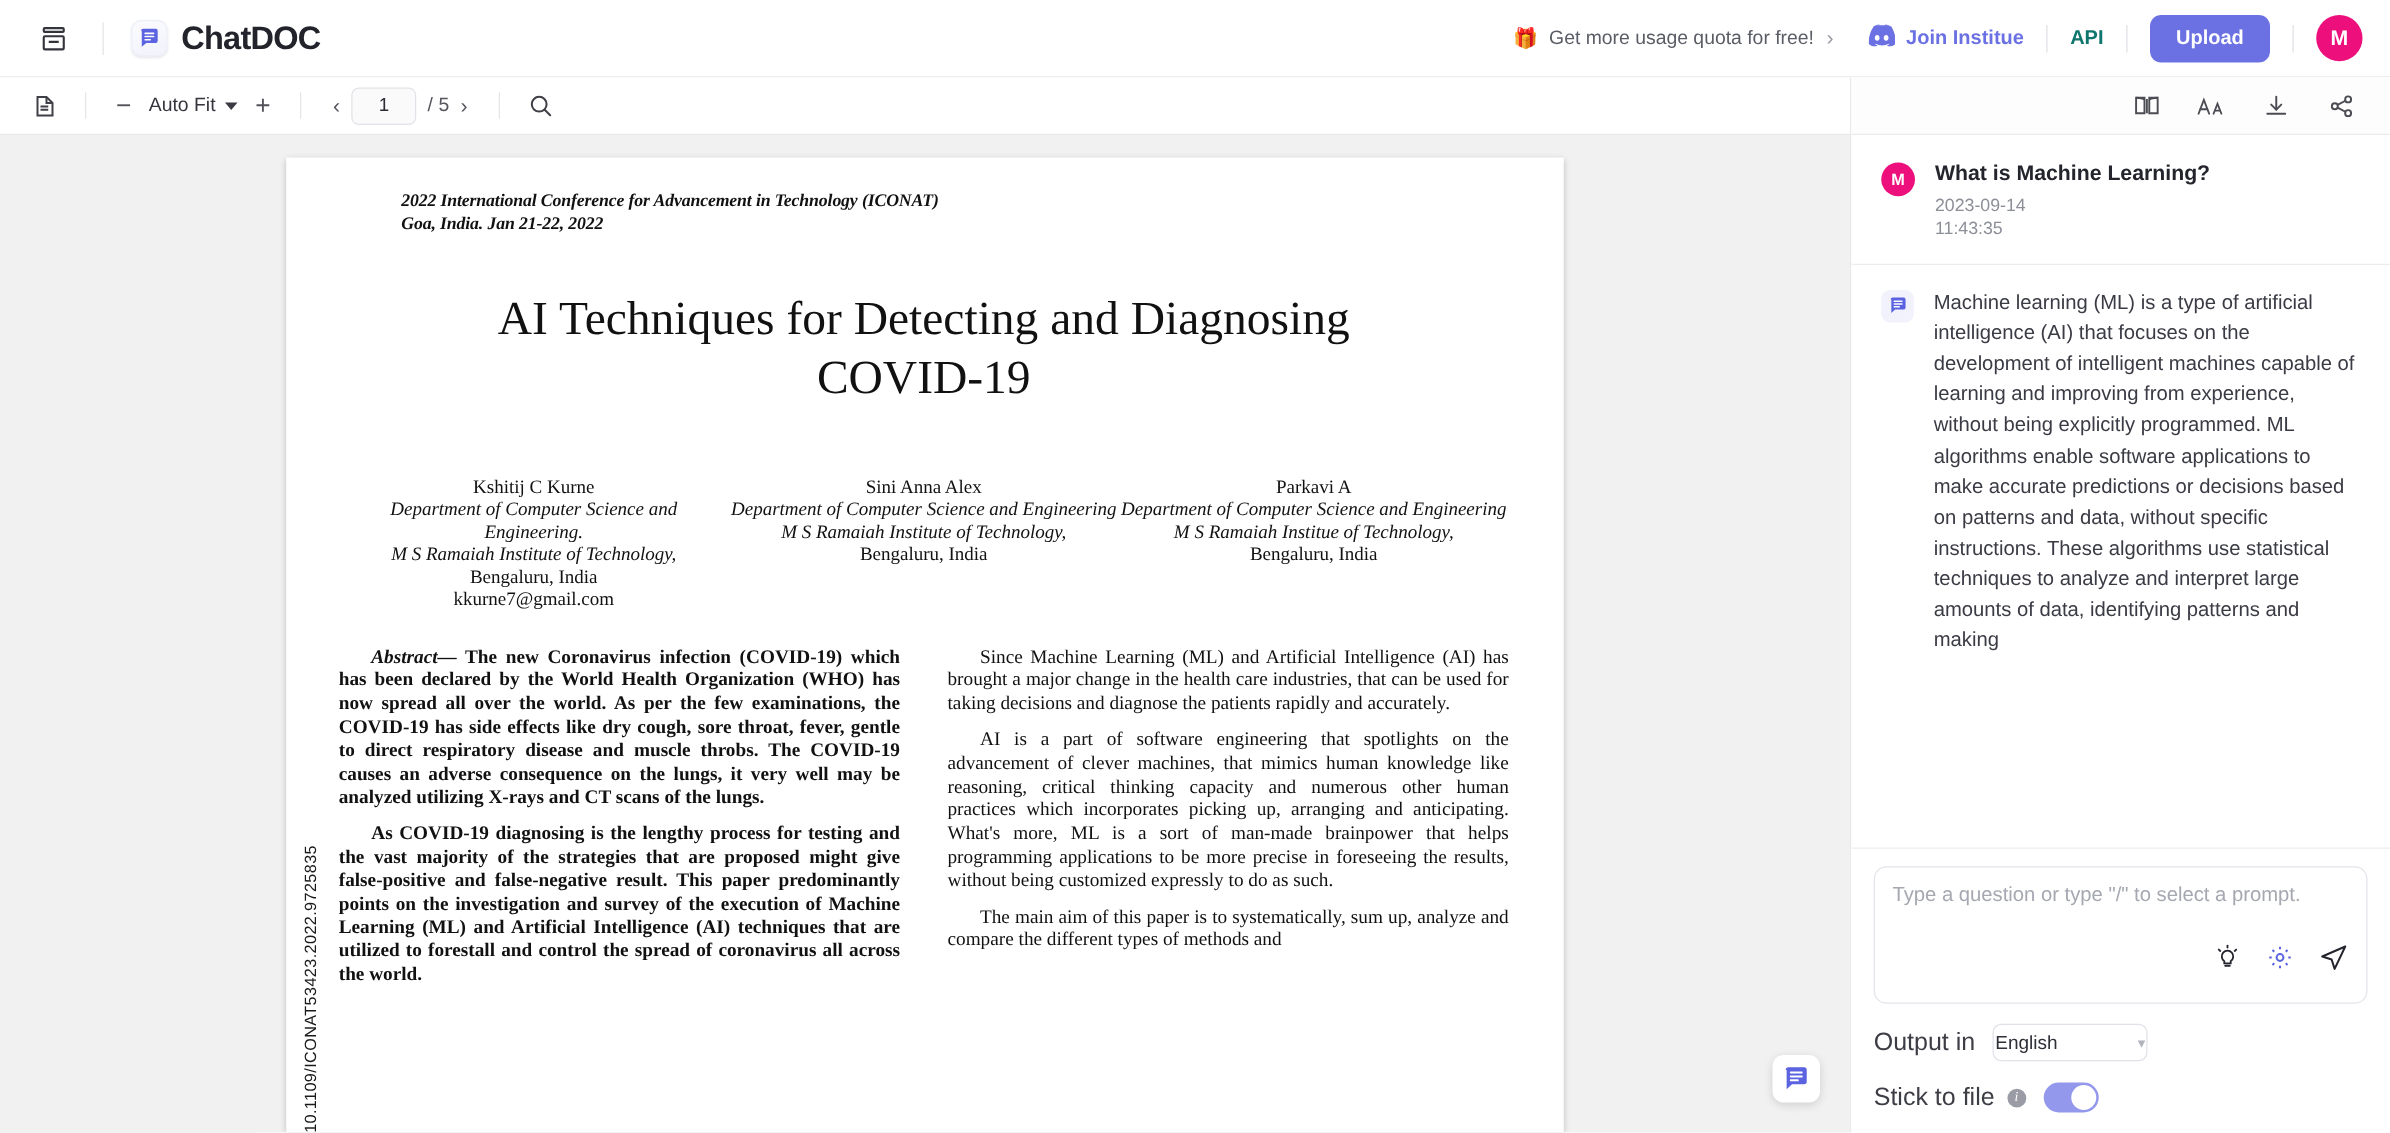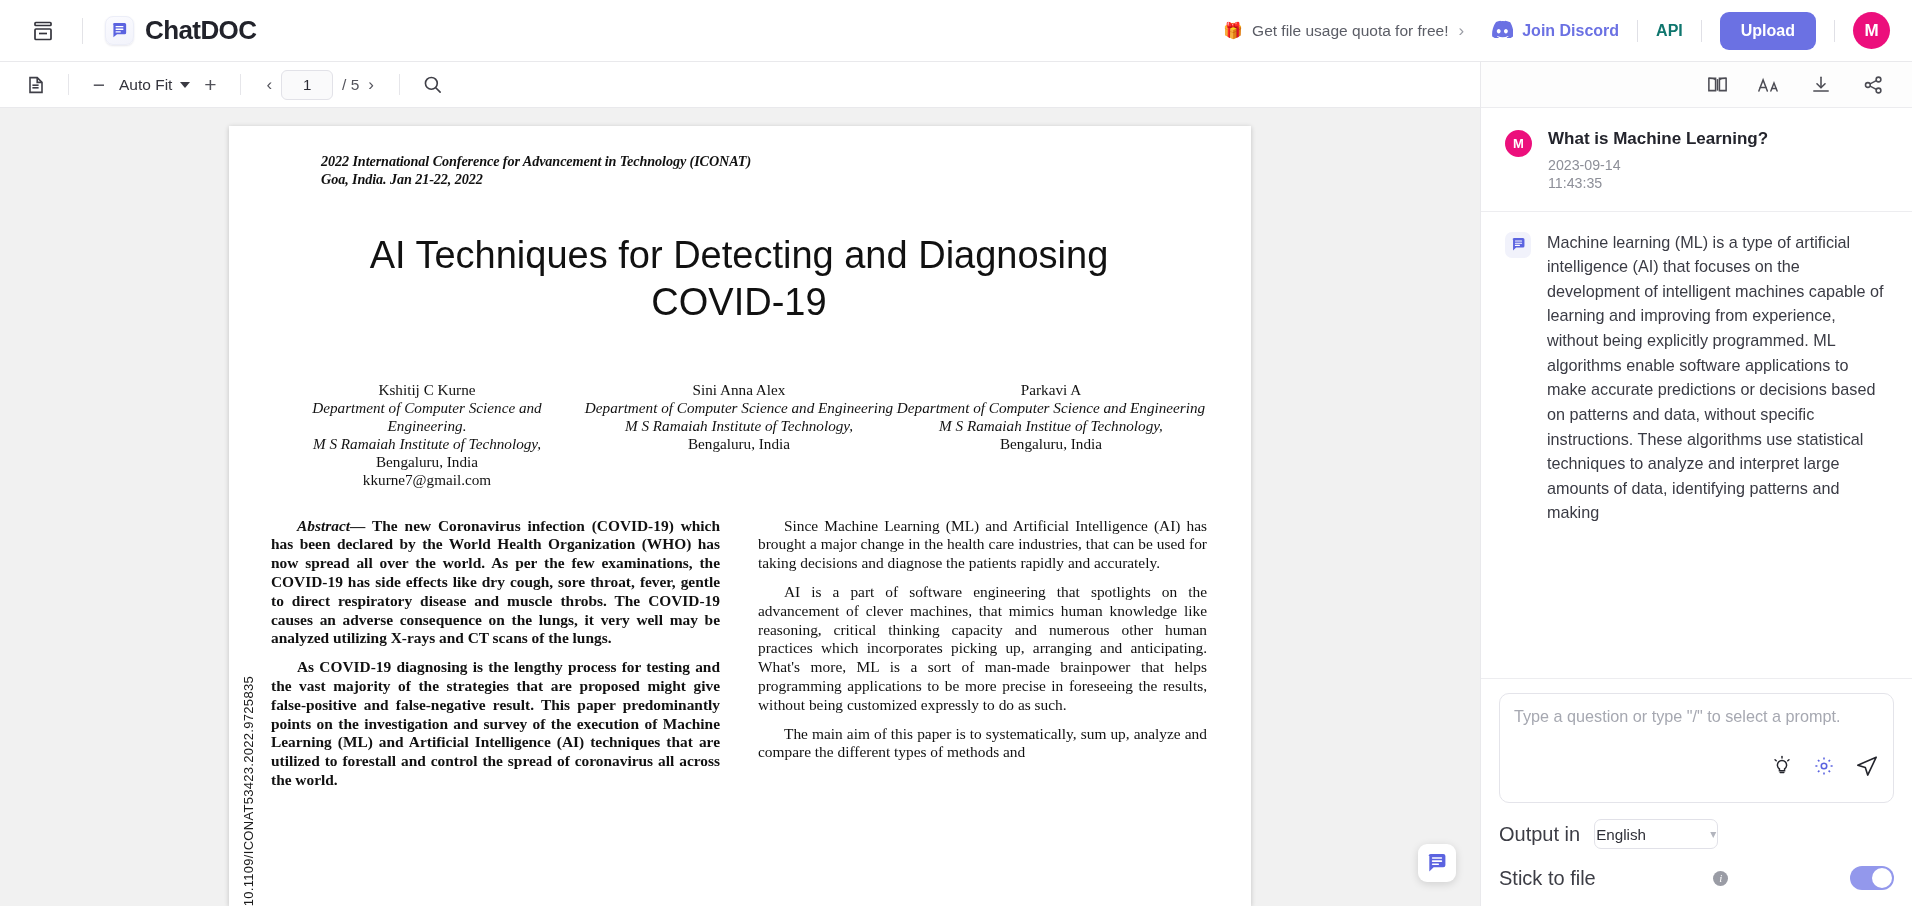--- a/index.html
+++ b/index.html
@@ -100,21 +100,21 @@
   .page {
     width: 1022px; margin-top: 18px; background: #fff;
     box-shadow: 0 1px 5px rgba(0,0,0,.20);
     padding: 26px 44px 0 42px; position: relative;
     font-family: "Liberation Serif", serif; color: #111;
   }
   .conf-line { font-size: 14.2px; font-style: italic; font-weight: bold; line-height: 1.28; letter-spacing: -0.1px; margin-left: 50px; }
   .paper-title {
     text-align: center; font-size: 38px; line-height: 1.22;
     margin: 44px auto 0; max-width: 800px; font-weight: normal;
-    font-family: Liberation Sans, sans-serif;
+    font-family: Liberation Serif, serif;
   }
   .authors { display: flex; margin-top: 56px; }
   .author { flex: 1; text-align: center; font-size: 15.2px; line-height: 1.18; }
   .author .aname { margin-bottom: 0; }
   .author .aff { font-style: italic; }
   .cols { display: flex; gap: 38px; margin-top: 28px; }
   .col { flex: 1; }
   .col p {
     text-align: justify; font-size: 15.4px; line-height: 1.22;
     text-indent: 26px; margin-bottom: 10px;
@@ -175,21 +175,21 @@
   .composer-actions { display: flex; justify-content: flex-end; align-items: center; gap: 20px; margin-top: 6px; }
   .ca-icon { cursor: pointer; display: flex; align-items: center; justify-content: center; }
   .opt-row { display: flex; align-items: center; margin-top: 16px; }
   .opt-label { font-size: 20px; color: #3c3d45; margin-right: 14px; }
   .lang-select {
     width: 124px; height: 30px; border: 1px solid #e1e1e8; border-radius: 7px;
     display: flex; align-items: center; justify-content: space-between;
     padding: 0 1px; font-size: 15.2px; color: #2e2f37; cursor: pointer; background: #fff;
   }
   .chev-sm { color: #b2b4bd; font-size: 12px; }
-  .opt-row2 { display: flex; align-items: center; margin-top: 17px; justify-content: space-between; }
+  .opt-row2 { display: flex; align-items: center; margin-top: 17px; }
   .info-dot {
     width: 15px; height: 15px; border-radius: 50%; background: #9a9ca5; color: #fff;
     font-size: 11px; display: flex; align-items: center; justify-content: center;
     margin-left: 10px; font-family: "Liberation Serif", serif; font-style: italic; cursor: pointer;
   }
   .toggle {
     width: 44px; height: 24px; border-radius: 12px; background: #9398ec;
     margin-left: 14px; position: relative; cursor: pointer;
   }
   .toggle .knob {
@@ -220,31 +220,31 @@
           <rect x="5.8" y="10.7" width="5.6" height="1.35" rx="0.6" fill="#fff"></rect>
         </svg>
       </span>
       <span class="brand-name">ChatDOC</span>
     </div>
 
     <div class="spacer"></div>
 
     <div class="quota">
       <span class="gift">🎁</span>
-      <span>Get file usage quota for free!</span>
+      <span>Get more usage quota for free!</span>
       <span class="chev-right">›</span>
     </div>
 
     <div class="discord">
       <span>
         <svg width="23" height="18" viewBox="0 0 24 18" fill="#6b71e3">
           <path d="M20.3 1.6A19 19 0 0 0 15.7.3l-.25.5a17 17 0 0 1 4.1 1.4c-3.9-1.9-8.5-1.9-12.5 0A17 17 0 0 1 11.2.8L10.9.3A19 19 0 0 0 6.3 1.6C2.7 6.8 1.8 11.8 2.3 16.7a19.2 19.2 0 0 0 5.7 2.9l1.2-1.9c-.7-.25-1.3-.56-1.9-.93.16-.12.32-.25.47-.37 3.6 1.7 7.5 1.7 11.1 0 .16.13.31.25.47.37-.6.37-1.24.68-1.9.93l1.2 1.9a19 19 0 0 0 5.7-2.9c.6-5.7-.85-10.6-3.4-14.9zM9.1 13.7c-1.1 0-2-1-2-2.3s.88-2.3 2-2.3 2 1 2 2.3-.88 2.3-2 2.3zm7.5 0c-1.1 0-2-1-2-2.3s.88-2.3 2-2.3 2 1 2 2.3-.87 2.3-2 2.3z"></path>
         </svg>
       </span>
-      <span>Join Discord</span>
+      <span>Join Institue</span>
     </div>
 
     <div class="vsep"></div>
     <div class="api-link">API</div>
     <div class="vsep"></div>
     <button class="upload-btn">Upload</button>
     <div class="vsep"></div>
     <div class="avatar">M</div>
   </div>
 

